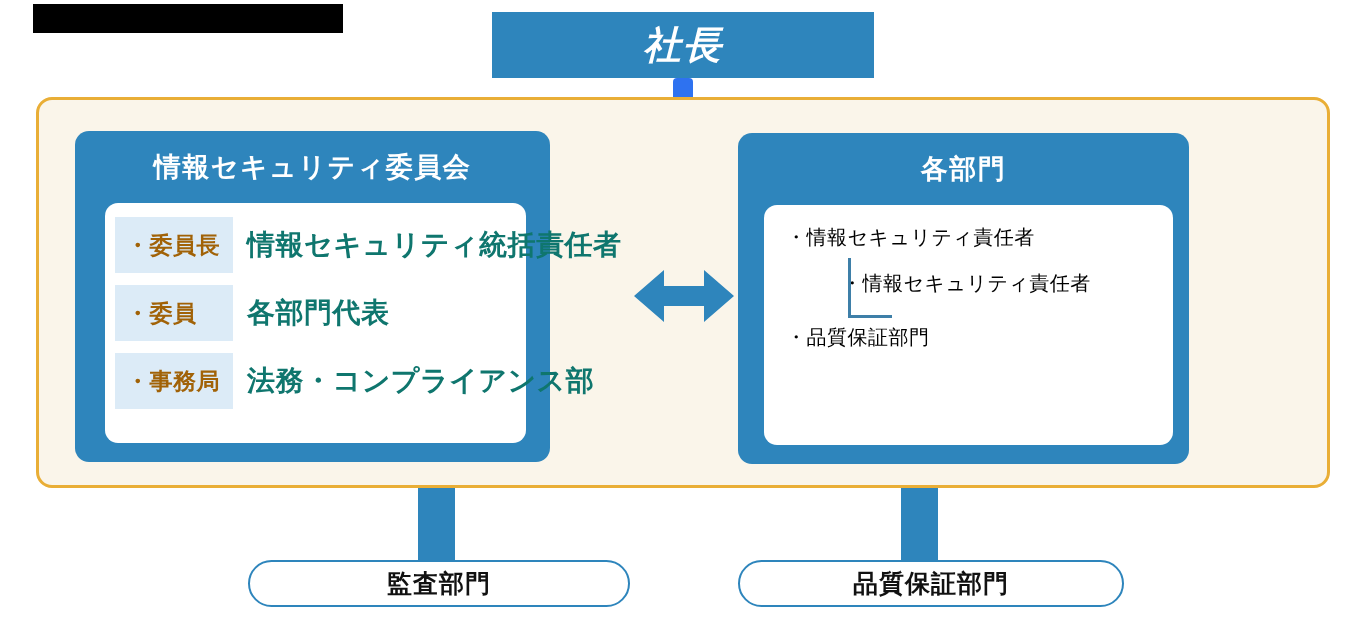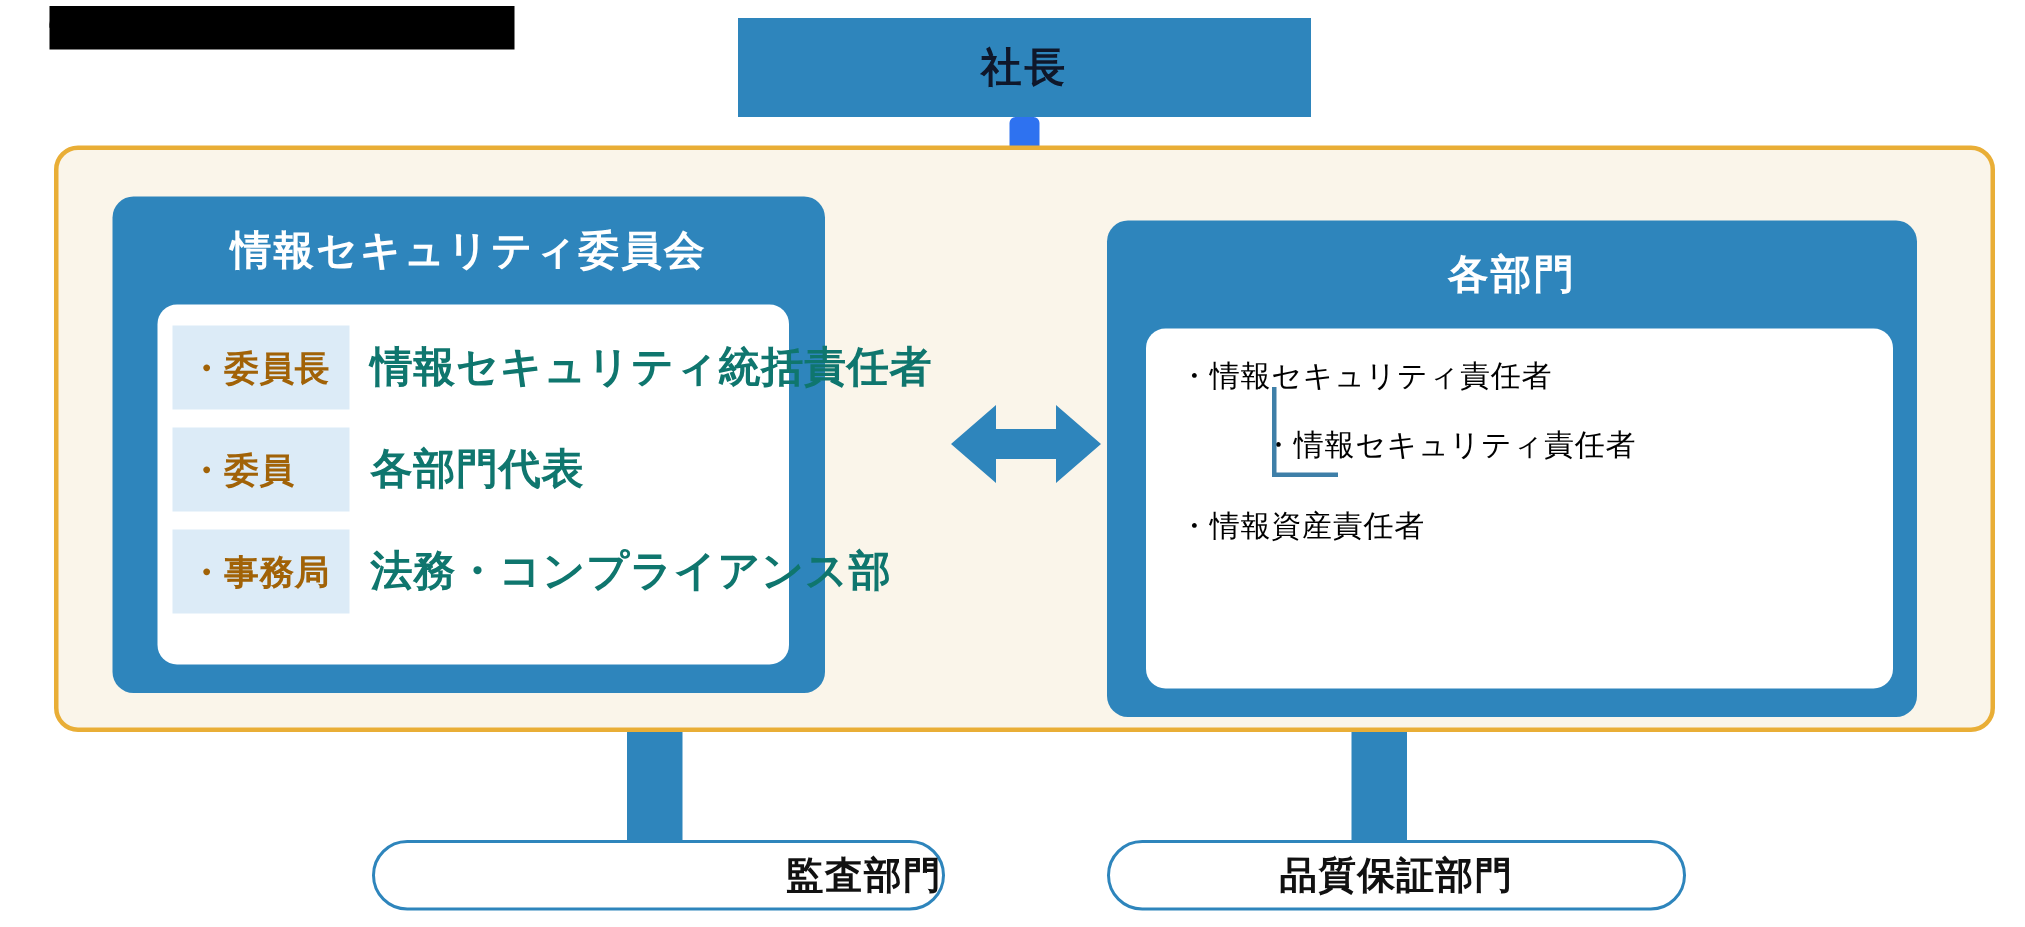--- a/index.html
+++ b/index.html
@@ -44,24 +44,25 @@
     left: 492px;
     top: 12px;
     width: 382px;
     height: 66px;
     background: #2E85BC;
     display: flex;
     align-items: center;
     justify-content: center;
   }
   .president-label {
-    color: #0f172a;
-    font-size: 27px;
+    color: #ffffff;
+    font-size: 38px;
     font-weight: 700;
     letter-spacing: 2px;
+    font-style: italic;
   }
 
   .president-stem {
     position: absolute;
     left: 673px;
     top: 78px;
     width: 20px;
     height: 22px;
     background: #2E72F0;
     border-top-left-radius: 4px;
@@ -82,21 +83,21 @@
   }
 
   
   .panel {
     position: absolute;
     background: #2E85BC;
     border-radius: 14px;
     box-sizing: border-box;
   }
   .panel-left  { left: 75px;  top: 131px; width: 475px; height: 331px; }
-  .panel-right { left: 738px; top: 147px; width: 540px; height: 331px; }
+  .panel-right { left: 738px; top: 133px; width: 451px; height: 331px; }
 
   .panel-title {
     position: absolute;
     left: 0;
     right: 0;
     top: 18px;
     text-align: center;
     color: #ffffff;
     font-size: 27px;
     font-weight: 700;
@@ -209,21 +210,21 @@
     top: 560px;
     height: 47px;
     background: #ffffff;
     border: 2px solid #2E85BC;
     border-radius: 26px;
     display: flex;
     align-items: center;
     justify-content: center;
     box-sizing: border-box;
   }
-  .pill.left  { left: 248px; width: 382px; justify-content: flex-end; }
+  .pill.left  { left: 248px; width: 382px; }
   .pill.right { left: 738px; width: 386px; }
   .pill-label {
     color: #111111;
     font-size: 25px;
     font-weight: 700;
     letter-spacing: 1px;
   }
 </style>
 </head>
 <body>
@@ -268,21 +269,21 @@
       </div>
     </div>
   </div>
 
   <div class="panel panel-right">
     <div class="panel-title">各部門</div>
     <div class="panel-card">
       <div class="dept-list">
         <div class="dept-item level-0">・情報セキュリティ責任者</div>
         <div class="dept-item level-1">・情報セキュリティ責任者</div>
-        <div class="dept-item level-0">・情報資産責任者</div>
+        <div class="dept-item level-0">・品質保証部門</div>
       </div>
     </div>
   </div>
 
   <div class="tree-elbow"></div>
 
   <svg class="bidi-arrow" viewBox="0 0 100 64">
     <polygon points="0,32 30,6 30,22 70,22 70,6 100,32 70,58 70,42 30,42 30,58" fill="#2E85BC"></polygon>
   </svg>
 

